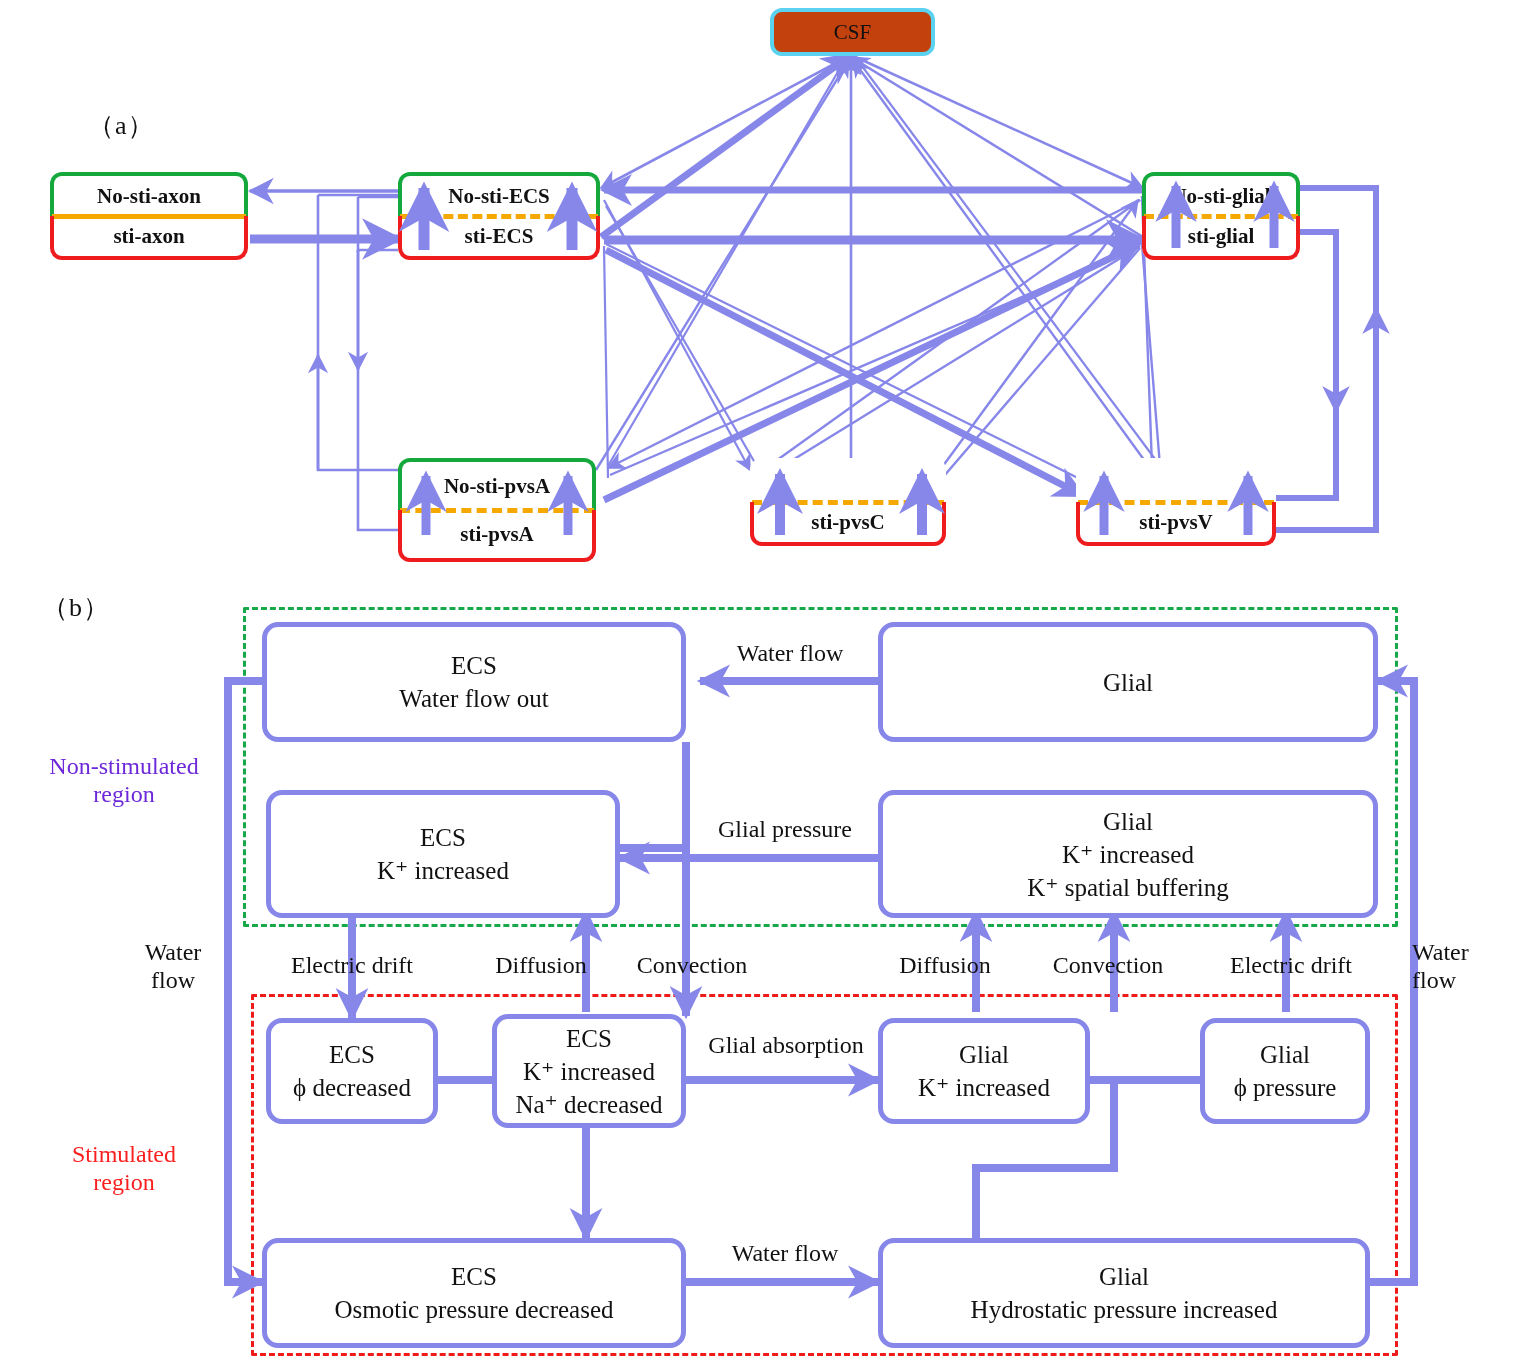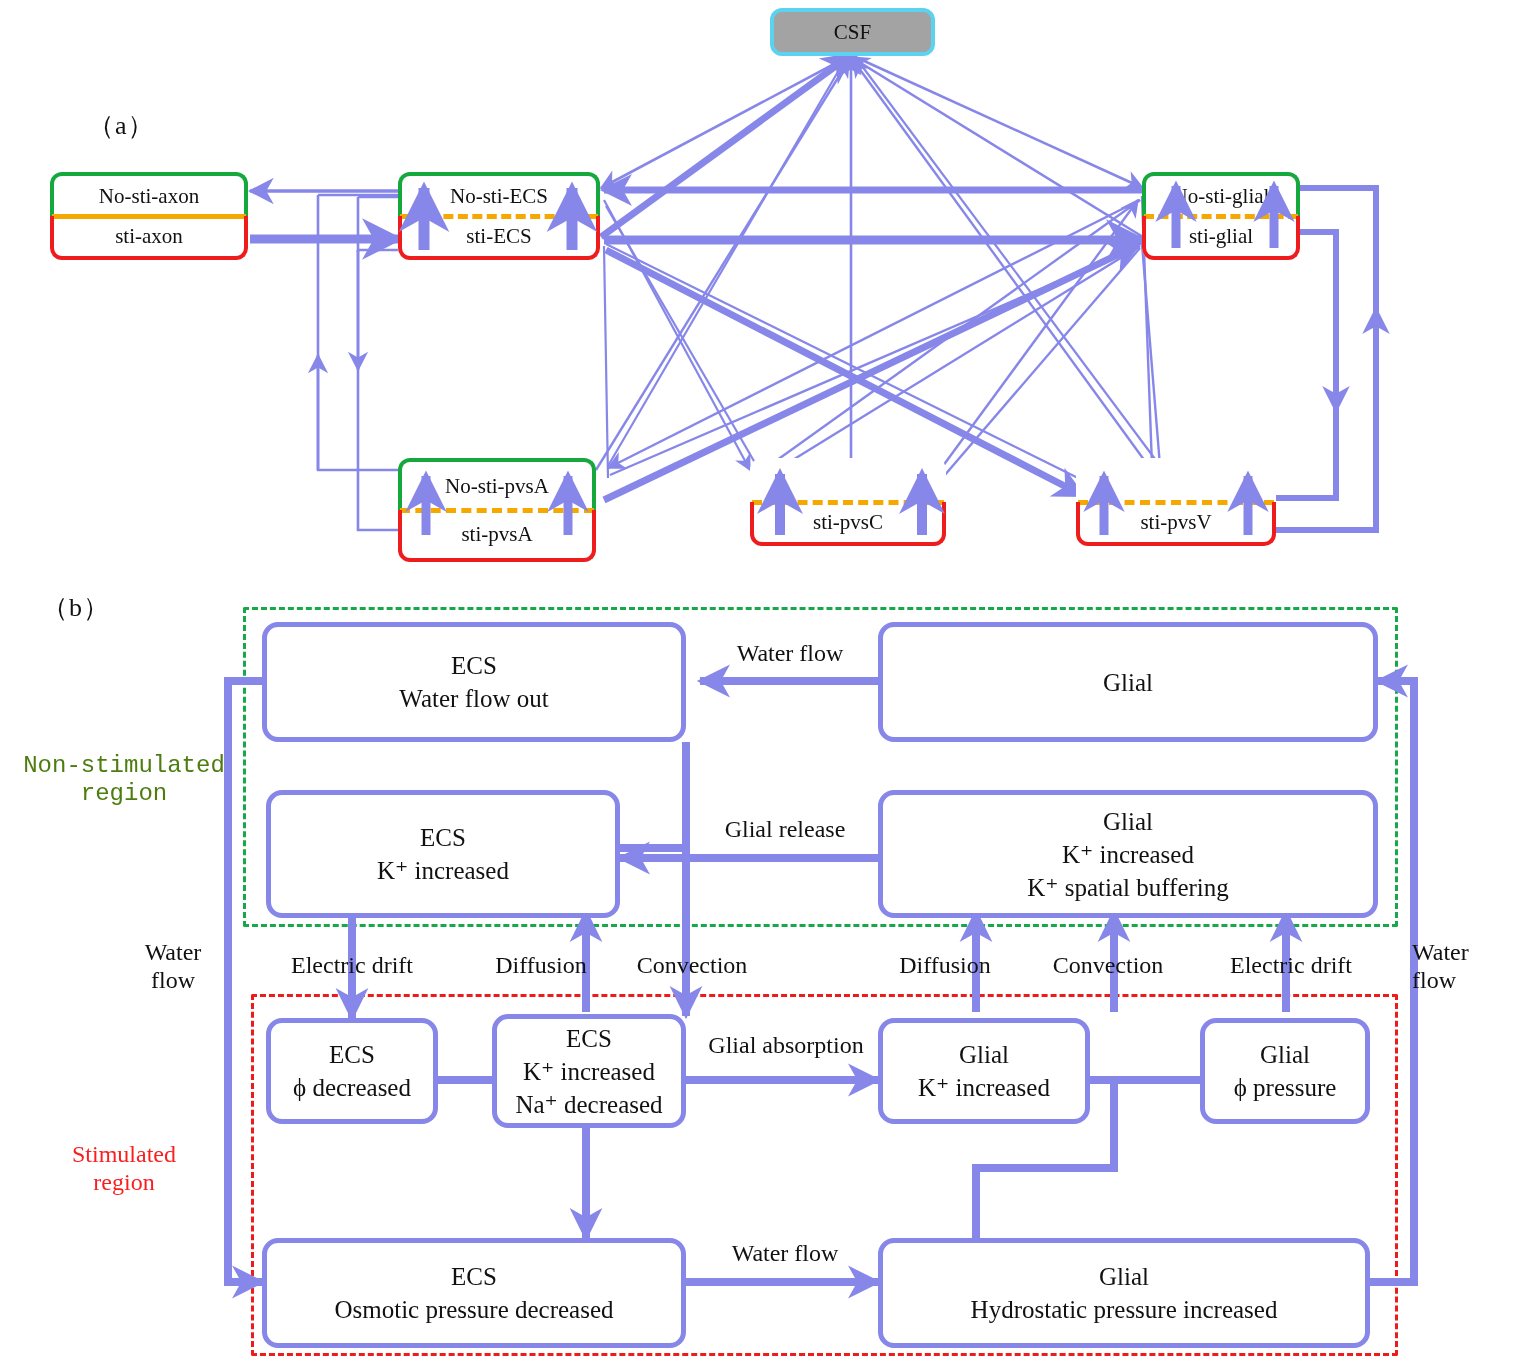--- a/index.html
+++ b/index.html
@@ -10,50 +10,50 @@
   }
   .panel-label{position:absolute;font-size:26px;letter-spacing:1px;}
   
   .dual{
     position:absolute;box-sizing:border-box;background:#fff;
     border-radius:12px;overflow:visible;
   }
   .dual .half{
     position:absolute;left:0;right:0;box-sizing:border-box;
     display:flex;align-items:center;justify-content:center;
-    font-size:21px;white-space:nowrap;
+    font-size:21px;white-space:nowrap;font-weight:bold;
   }
   .dual .top{top:0;height:50%;border:4px solid #15a83c;border-bottom:none;
      border-radius:12px 12px 0 0;}
   .dual .bot{bottom:0;height:50%;border:4px solid #ee1c1c;border-top:none;
      border-radius:0 0 12px 12px;}
   .dual .divider{
     position:absolute;left:2px;right:2px;top:50%;height:0;
     border-top:5px solid #f5a800;transform:translateY(-2px);
   }
   .dual .divider.dashed{border-top-style:dashed;}
   .csfbox{
-    position:absolute;box-sizing:border-box;background:#a3a3a3;
+    position:absolute;box-sizing:border-box;background:#c2410c;
     border:4px solid #5bd2f0;border-radius:12px;
     display:flex;align-items:center;justify-content:center;
     font-size:21px;
   }
   
   .rbox{
     position:absolute;box-sizing:border-box;background:#fff;
     border:5px solid #8787ea;border-radius:16px;
     display:flex;flex-direction:column;align-items:center;justify-content:center;
     font-size:25px;line-height:1.32;text-align:center;
   }
   .rbox .ln{display:block;white-space:nowrap;}
   .dashreg{position:absolute;box-sizing:border-box;border:3px dashed;border-radius:2px;}
   .dashreg.green{border-color:#17a84a;}
   .dashreg.red{border-color:#ef1b1b;}
   .flab{position:absolute;font-size:24px;white-space:nowrap;text-align:center;}
-  .flab.green{color:#4d7c0f;font-family:Liberation Mono, monospace;}
+  .flab.green{color:#6d28d9;}
   .flab.red{color:#fa1f1f;}
   .flab.two{line-height:1.18;}
   svg{position:absolute;left:0;top:0;overflow:visible;}
   .lyr{position:absolute;left:0;top:0;width:1514px;height:1369px;pointer-events:none;}
 </style>
 </head>
 <body>
 
 <div class="panel-label" style="left:88px;top:108px;" id="pa-label">（a）</div>
 
@@ -301,21 +301,21 @@
   <span class="ln">Osmotic pressure decreased</span>
 </div>
 
 <div class="rbox" style="left:878px;top:1238px;width:492px;height:110px;">
   <span class="ln">Glial</span>
   <span class="ln">Hydrostatic pressure increased</span>
 </div>
 
 <div class="flab" style="left:700px;top:640px;width:180px;">Water flow</div>
 
-<div class="flab" style="left:690px;top:816px;width:190px;">Glial release</div>
+<div class="flab" style="left:690px;top:816px;width:190px;">Glial pressure</div>
 
 <div class="flab" style="left:690px;top:1032px;width:192px;">Glial absorption</div>
 
 <div class="flab" style="left:690px;top:1240px;width:190px;">Water flow</div>
 
 <div class="flab two" style="left:118px;top:938px;width:110px;">
   <span>Water</span><br>
   <span>flow</span>
 </div>
 

